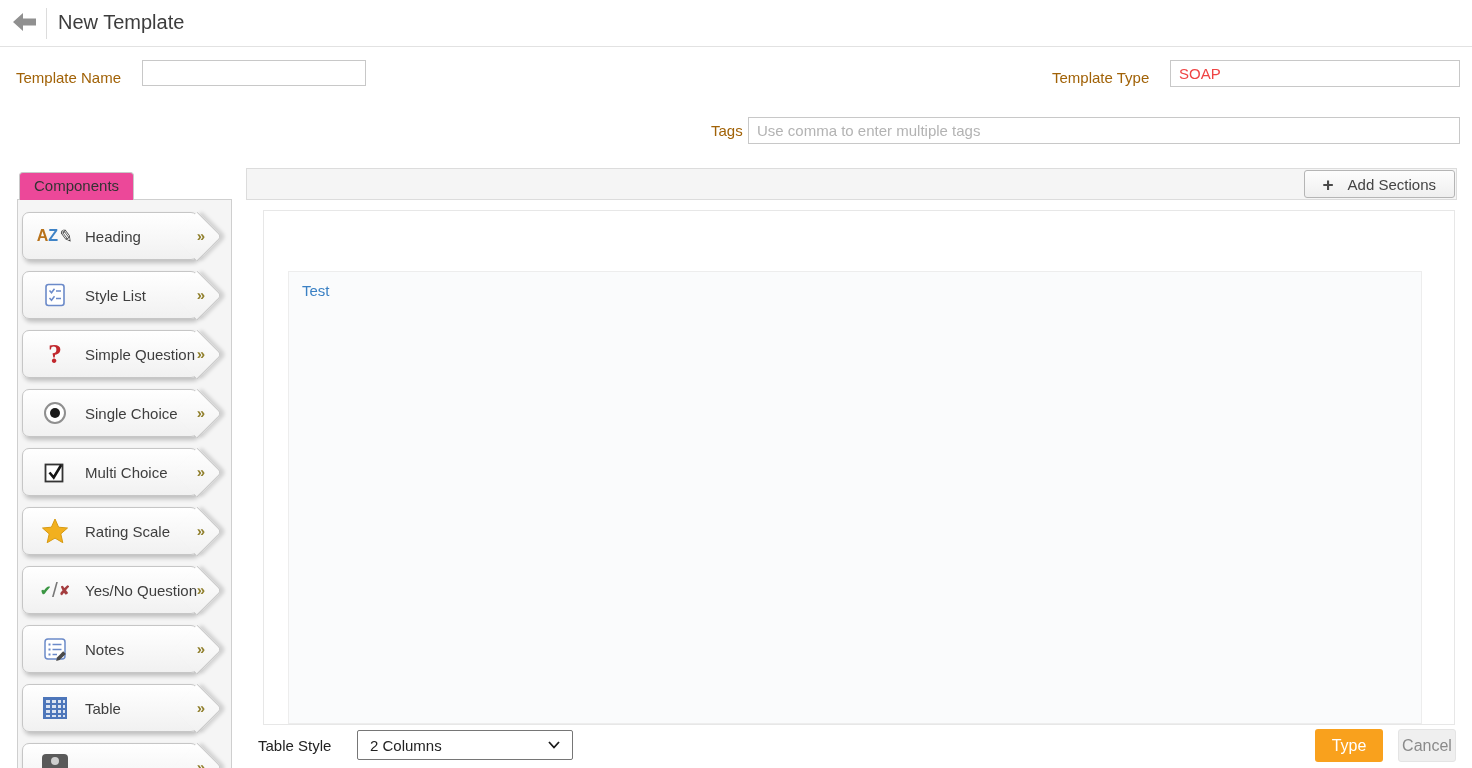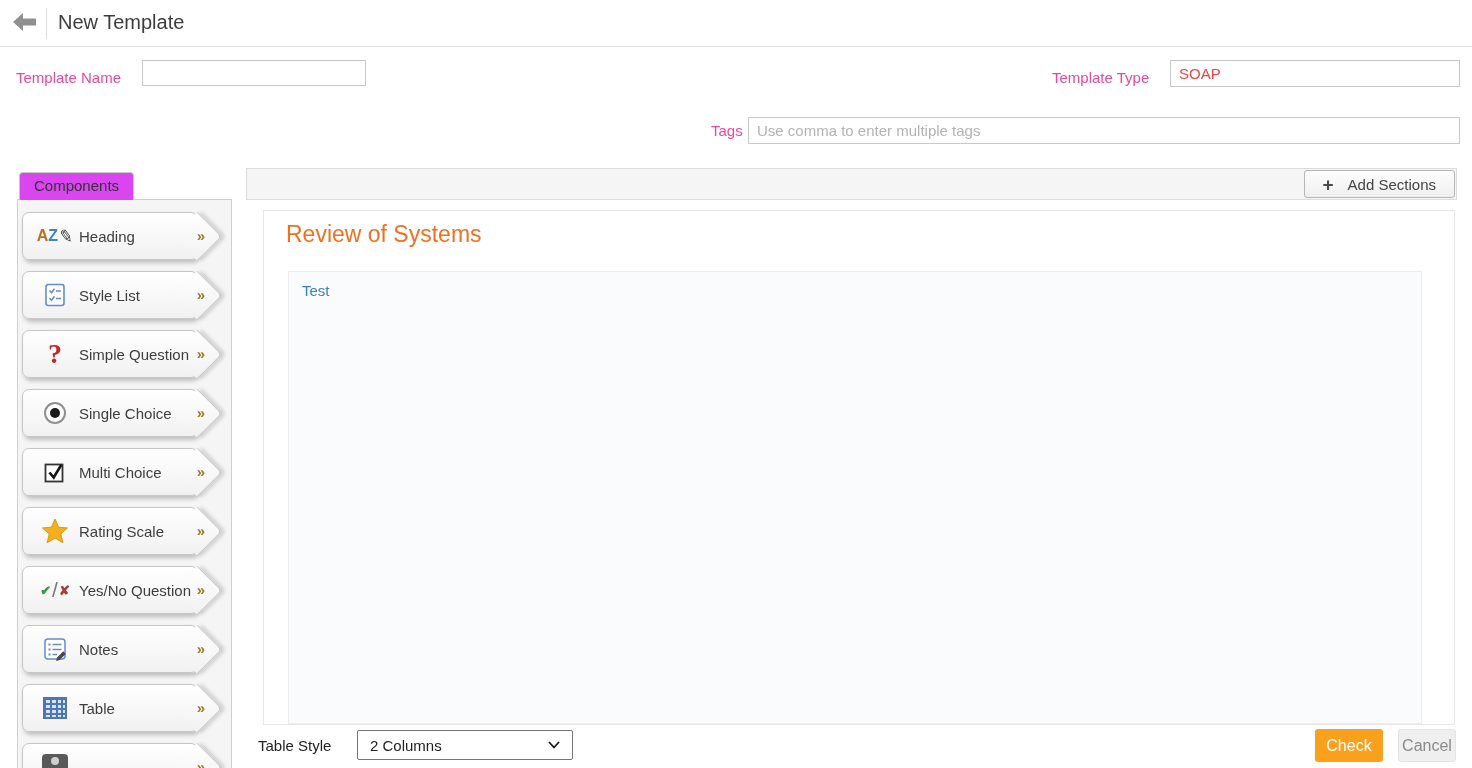--- a/index.html
+++ b/index.html
@@ -13,38 +13,38 @@
   }
   
   .topbar {
     position: absolute; left: 0; top: 0; width: 1472px; height: 47px;
     background: #fff; border-bottom: 1px solid #e2e2e2;
   }
   .back-btn { position: absolute; left: 13px; top: 13px; width: 26px; height: 20px; cursor: pointer; }
   .topbar-divider { position: absolute; left: 46px; top: 8px; width: 1px; height: 31px; background: #dcdcdc; }
   .page-title { position: absolute; left: 58px; top: 11px; font-size: 20px; color: #3d3d3d; }
   
-  .fld-label { position: absolute; font-size: 15px; color: #ec4899; white-space: nowrap; }
+  .fld-label { position: absolute; font-size: 15px; color: #a16207; white-space: nowrap; }
   .txt-input {
     position: absolute; border: 1px solid #c8c8c8; background: #fff;
     font-family: "Liberation Sans", sans-serif; font-size: 15px; color: #ef4444;
     padding: 0 8px; outline: none;
   }
   .txt-input::placeholder { color: #b3b3b3; }
   #tpl-name-label { left: 16px; top: 69px; }
   #tpl-name-input { left: 142px; top: 60px; width: 224px; height: 26px; }
   #tpl-type-label { left: 1052px; top: 69px; }
   #tpl-type-input { left: 1170px; top: 60px; width: 290px; height: 27px; }
   #tags-label { left: 711px; top: 122px; }
   #tags-input { left: 748px; top: 117px; width: 712px; height: 27px; }
   
   .sidebar { position: absolute; left: 17px; top: 172px; width: 215px; height: 596px; }
   .components-tab {
     position: absolute; left: 2px; top: 0; height: 28px; z-index: 2;
-    background: #d946ef; border: 1px solid #c9c9c9; border-bottom: none;
+    background: #ec4899; border: 1px solid #c9c9c9; border-bottom: none;
     border-radius: 4px 4px 0 0; padding: 0 14px; line-height: 26px;
     font-size: 15px; color: #333; cursor: pointer;
   }
   .components-panel {
     position: absolute; left: 0; top: 27px; width: 215px; bottom: -2px;
     background: #f5f5f5; border: 1px solid #cfcfcf;
   }
   .comp-list { padding: 12px 0 0 4px; }
   .comp-item {
     position: relative; width: 176px; height: 48px; margin-bottom: 11px;
@@ -57,21 +57,21 @@
   .comp-item::after {
     content: ""; position: absolute; left: calc(100% - 17px); top: 6px;
     width: 34px; height: 34px;
     background: linear-gradient(135deg, #ffffff, #f1f1f1);
     border-top: 1px solid #c6c6c6; border-right: 1px solid #c6c6c6;
     border-radius: 0 5px 0 0;
     transform: rotate(45deg);
     box-shadow: 3px -3px 4px rgba(0,0,0,0.15);
   }
   .comp-icon { width: 44px; display: flex; align-items: center; justify-content: center; flex: none; }
-  .comp-label { font-size: 15px; color: #3e3e3e; margin-left: 2px; white-space: nowrap; z-index: 1; }
+  .comp-label { font-size: 15px; color: #3e3e3e; margin-left: 8px; white-space: nowrap; z-index: 1; }
   .drag-chevron {
     position: absolute; right: -7px; top: 50%; transform: translateY(-54%);
     z-index: 1; color: #91802e; font-size: 15px; font-weight: bold; letter-spacing: -1px;
   }
   
   .ic-a { color: #b9731b; font-weight: bold; font-size: 16px; }
   .ic-z { color: #3f83c6; font-weight: bold; font-size: 16px; }
   .ic-pencil { color: #3c3c3c; font-size: 17px; display: inline-block; transform: rotate(8deg); margin-left: 1px; }
   .ic-question { color: #c1272d; font-weight: bold; font-size: 28px; font-family: "Liberation Serif", serif; }
   .ic-radio { width: 22px; height: 22px; border: 2px solid #8f8f8f; border-radius: 50%; display: flex; align-items: center; justify-content: center; background: #fff; }
@@ -275,28 +275,27 @@
 </div>
 
 <div class="main-bar">
   <div class="add-sections-btn">
     <span class="plus-glyph">+</span>
     <span>Add Sections</span>
   </div>
 </div>
 
 <div class="section-card">
-  <div class="section-title">Review of Systems</div>
   <div class="section-body">
     <div class="section-item">Test</div>
   </div>
 </div>
 
 <label class="fld-label" id="layout-style-label">Table Style</label>
 <div class="select-box">
   <span>2 Columns</span>
   <svg class="caret" width="12" height="8" viewBox="0 0 12 8">
     <path d="M1 1 L6 6.5 L11 1" stroke="#1a1a1a" stroke-width="1.8" fill="none"></path>
   </svg>
 </div>
 
-<button class="btn save-btn">Check</button>
+<button class="btn save-btn">Type</button>
 <button class="btn cancel-btn">Cancel</button>
 
 </body></html>

